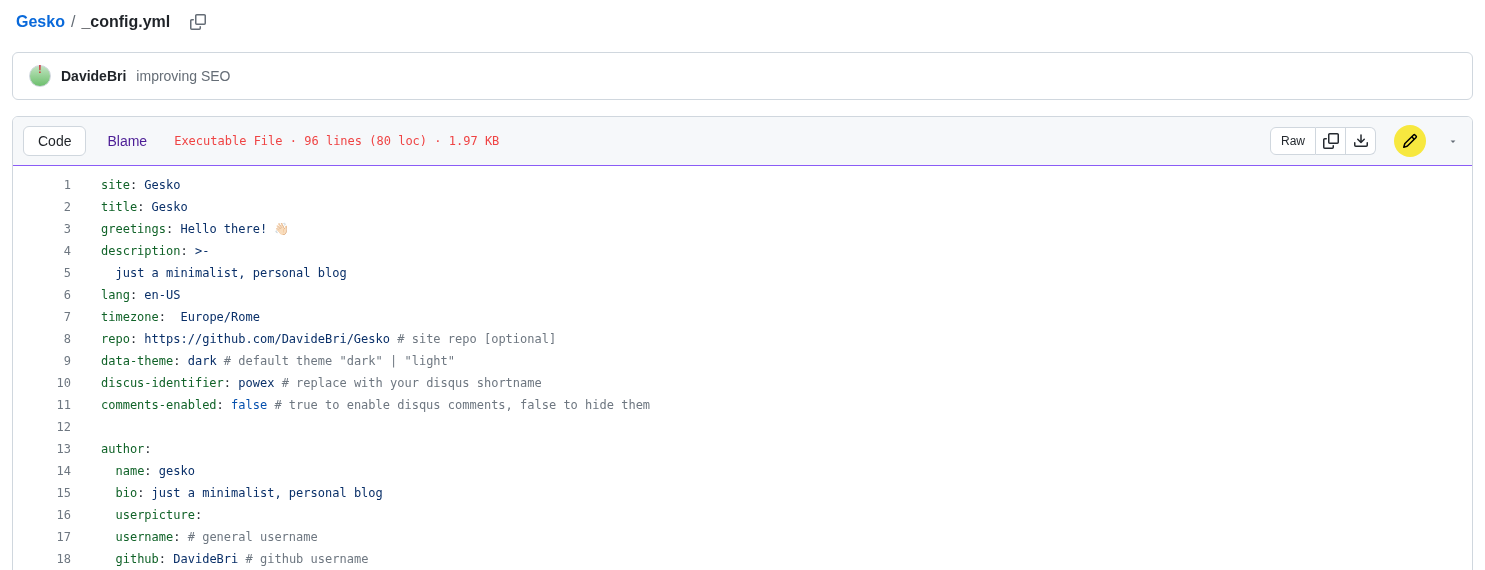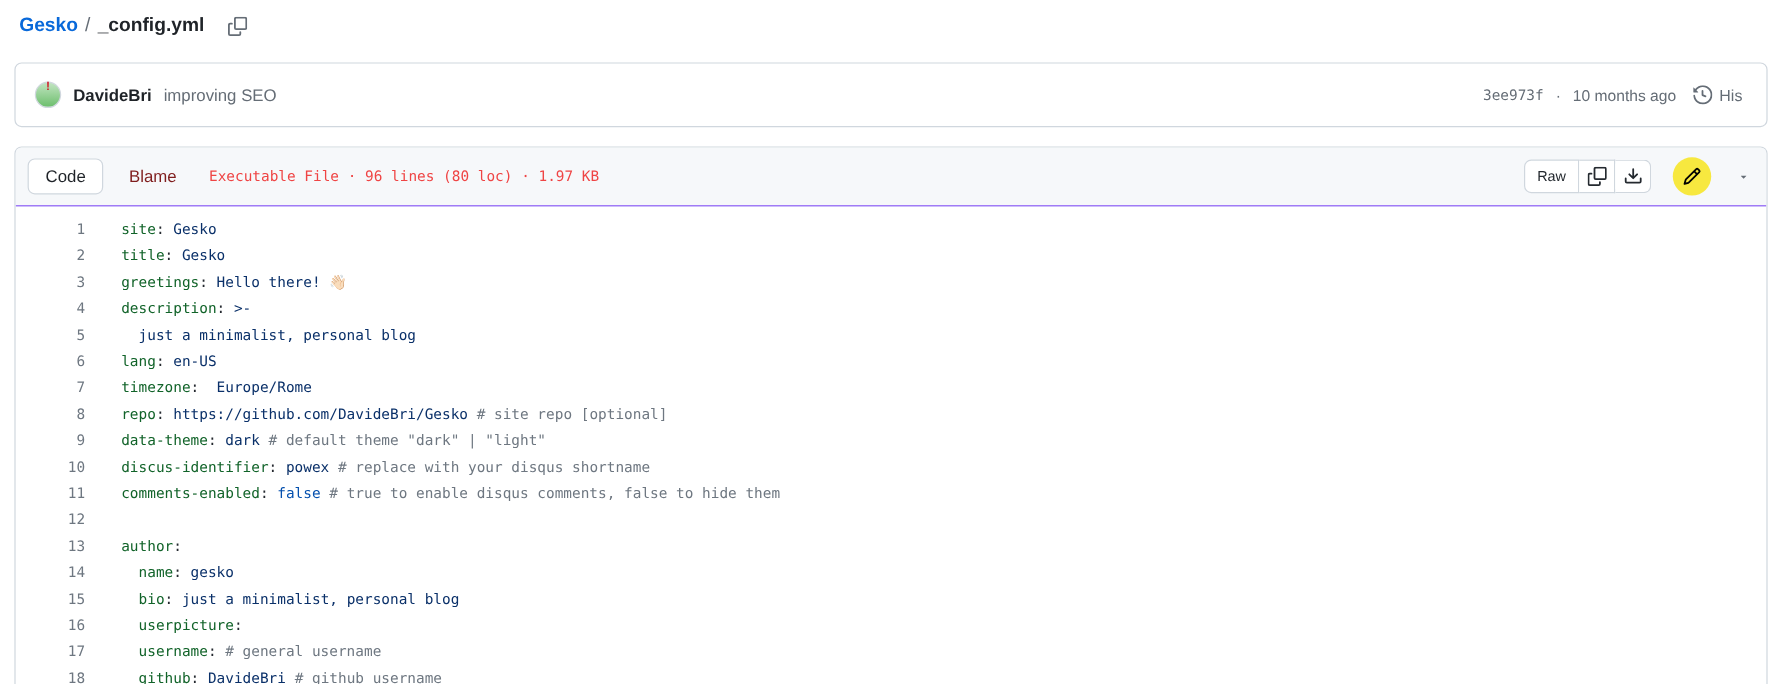--- a/index.html
+++ b/index.html
@@ -61,21 +61,21 @@
       display:flex; align-items:center; justify-content: space-between;
       background: #f6f8fa;
       border-bottom: 1px solid #8b5cf6;
       padding: 8px 10px;
     }
     .tb-left { display:flex; align-items:center; gap: 12px; }
     .seg-group { display:flex; align-items:center; gap: 6px; }
     .seg-btn {
       height: 30px; padding: 0 14px; border-radius: 6px;
       border: 1px solid transparent; background: transparent; cursor: pointer;
-      font-size: 14px; color: #7f1d1d;
+      font-size: 14px; color: #4c1d95;
     }
     .seg-btn.active {
       background: #ffffff; border: 1px solid #d0d7de; color: #1f2328; font-weight: 500;
     }
     .file-meta {
       font-family: ui-monospace, SFMono-Regular, Menlo, Consolas, monospace;
       font-size: 12px; color: #ef4444;
     }
     .tb-right { display:flex; align-items:center; gap: 18px; }
     .btn {
@@ -131,31 +131,20 @@
         <path d="M5 1.75C5 .784 5.784 0 6.75 0h7.5C15.216 0 16 .784 16 1.75v7.5A1.75 1.75 0 0 1 14.25 11h-7.5A1.75 1.75 0 0 1 5 9.25Zm1.75-.25a.25.25 0 0 0-.25.25v7.5c0 .138.112.25.25.25h7.5a.25.25 0 0 0 .25-.25v-7.5a.25.25 0 0 0-.25-.25Z"></path>
       </svg>
   </button>
 </div>
 
 <div class="commit-bar">
   <div class="commit-left">
     <div class="avatar"></div>
     <span class="author">DavideBri</span>
     <span class="commit-msg">improving SEO</span>
-  </div>
-  <div class="commit-right">
-    <span class="hash">3ee973f</span>
-    <span class="dot">·</span>
-    <span>10 months ago</span>
-    <button class="history-btn">
-      <svg width="16" height="16" viewBox="0 0 16 16">
-          <path d="m.427 1.927 1.215 1.215a8.002 8.002 0 1 1-1.6 5.685.75.75 0 1 1 1.493-.154 6.5 6.5 0 1 0 1.18-4.458l1.358 1.358A.25.25 0 0 1 3.896 6H.25A.25.25 0 0 1 0 5.75V2.104a.25.25 0 0 1 .427-.177ZM7.75 4a.75.75 0 0 1 .75.75v2.992l2.028.812a.75.75 0 0 1-.557 1.392l-2.5-1A.751.751 0 0 1 7 8.25v-3.5A.75.75 0 0 1 7.75 4Z"></path>
-        </svg>
-      <span>His</span>
-    </button>
   </div>
 </div>
 
 <div class="file-box">
   <div class="file-toolbar">
     <div class="tb-left">
       <div class="seg-group">
         <button class="seg-btn active">Code</button>
         <button class="seg-btn">Blame</button>
       </div>

